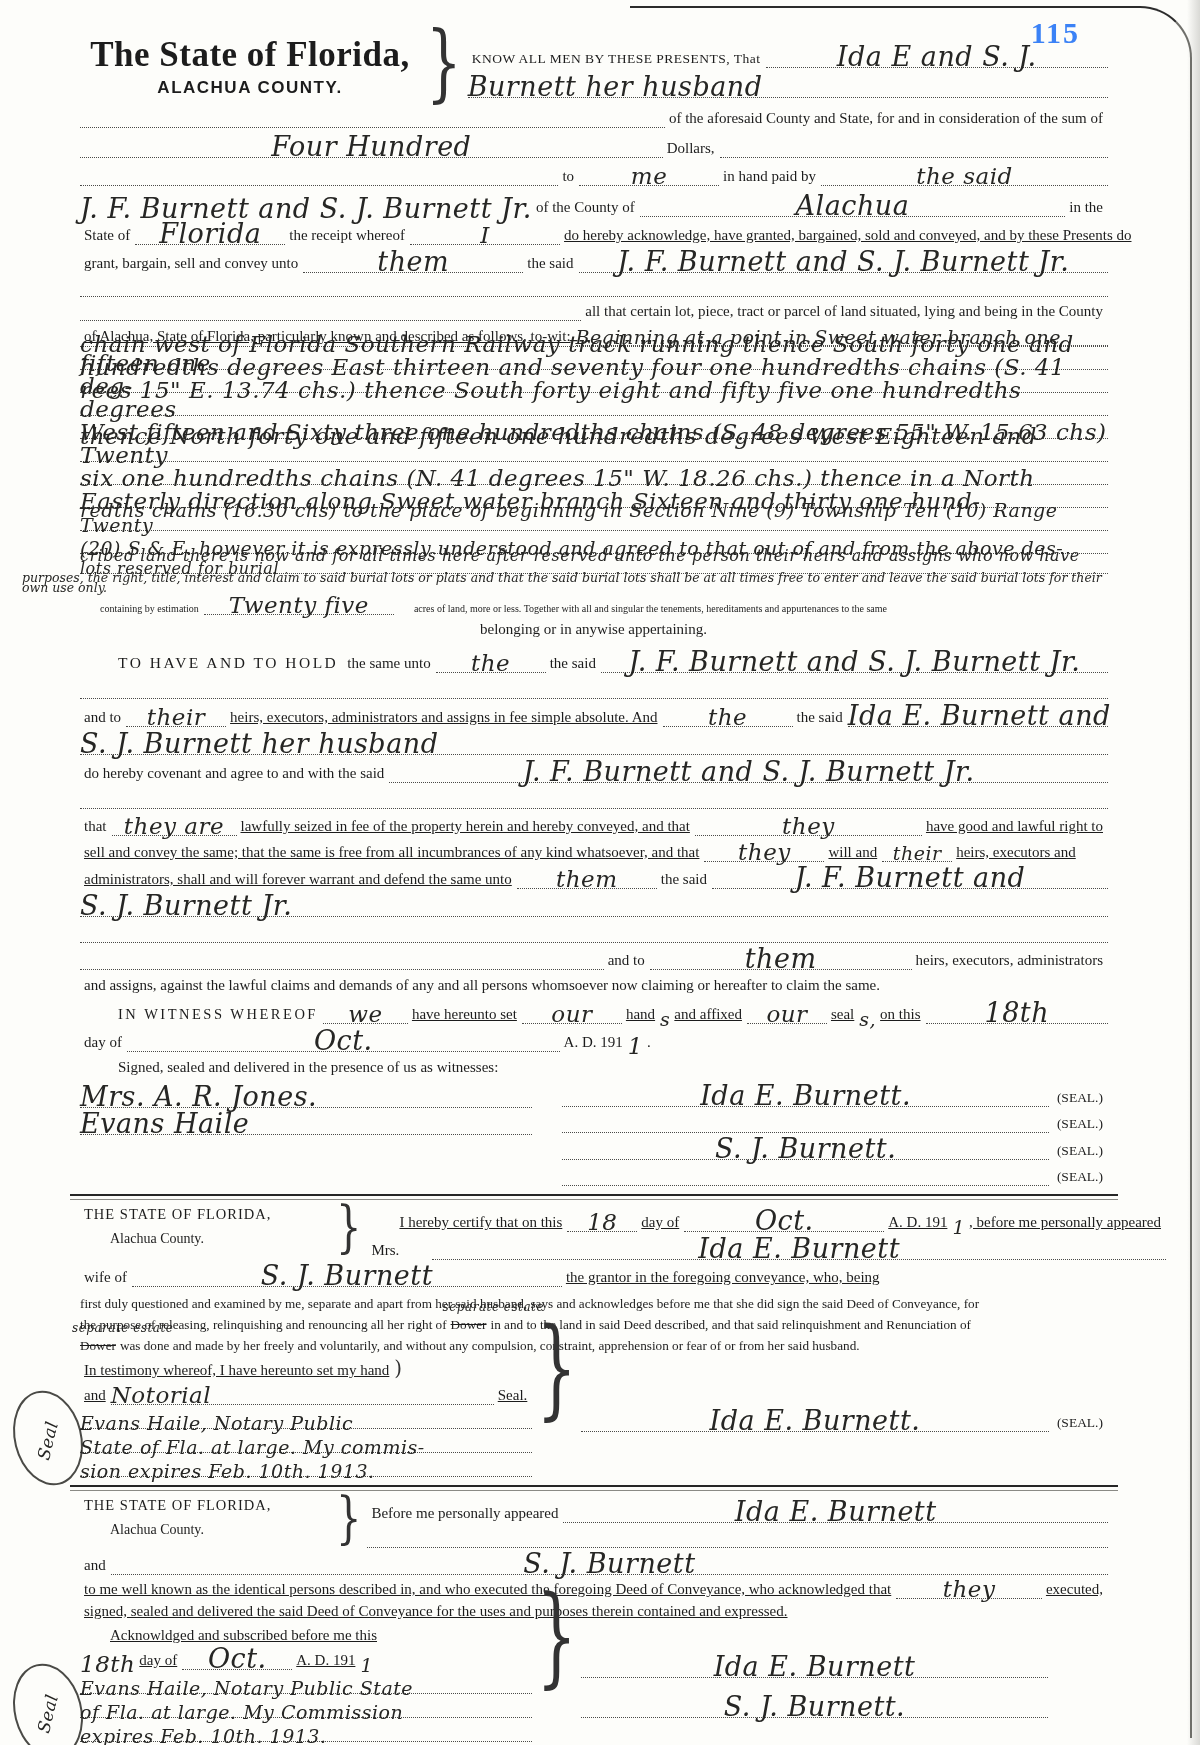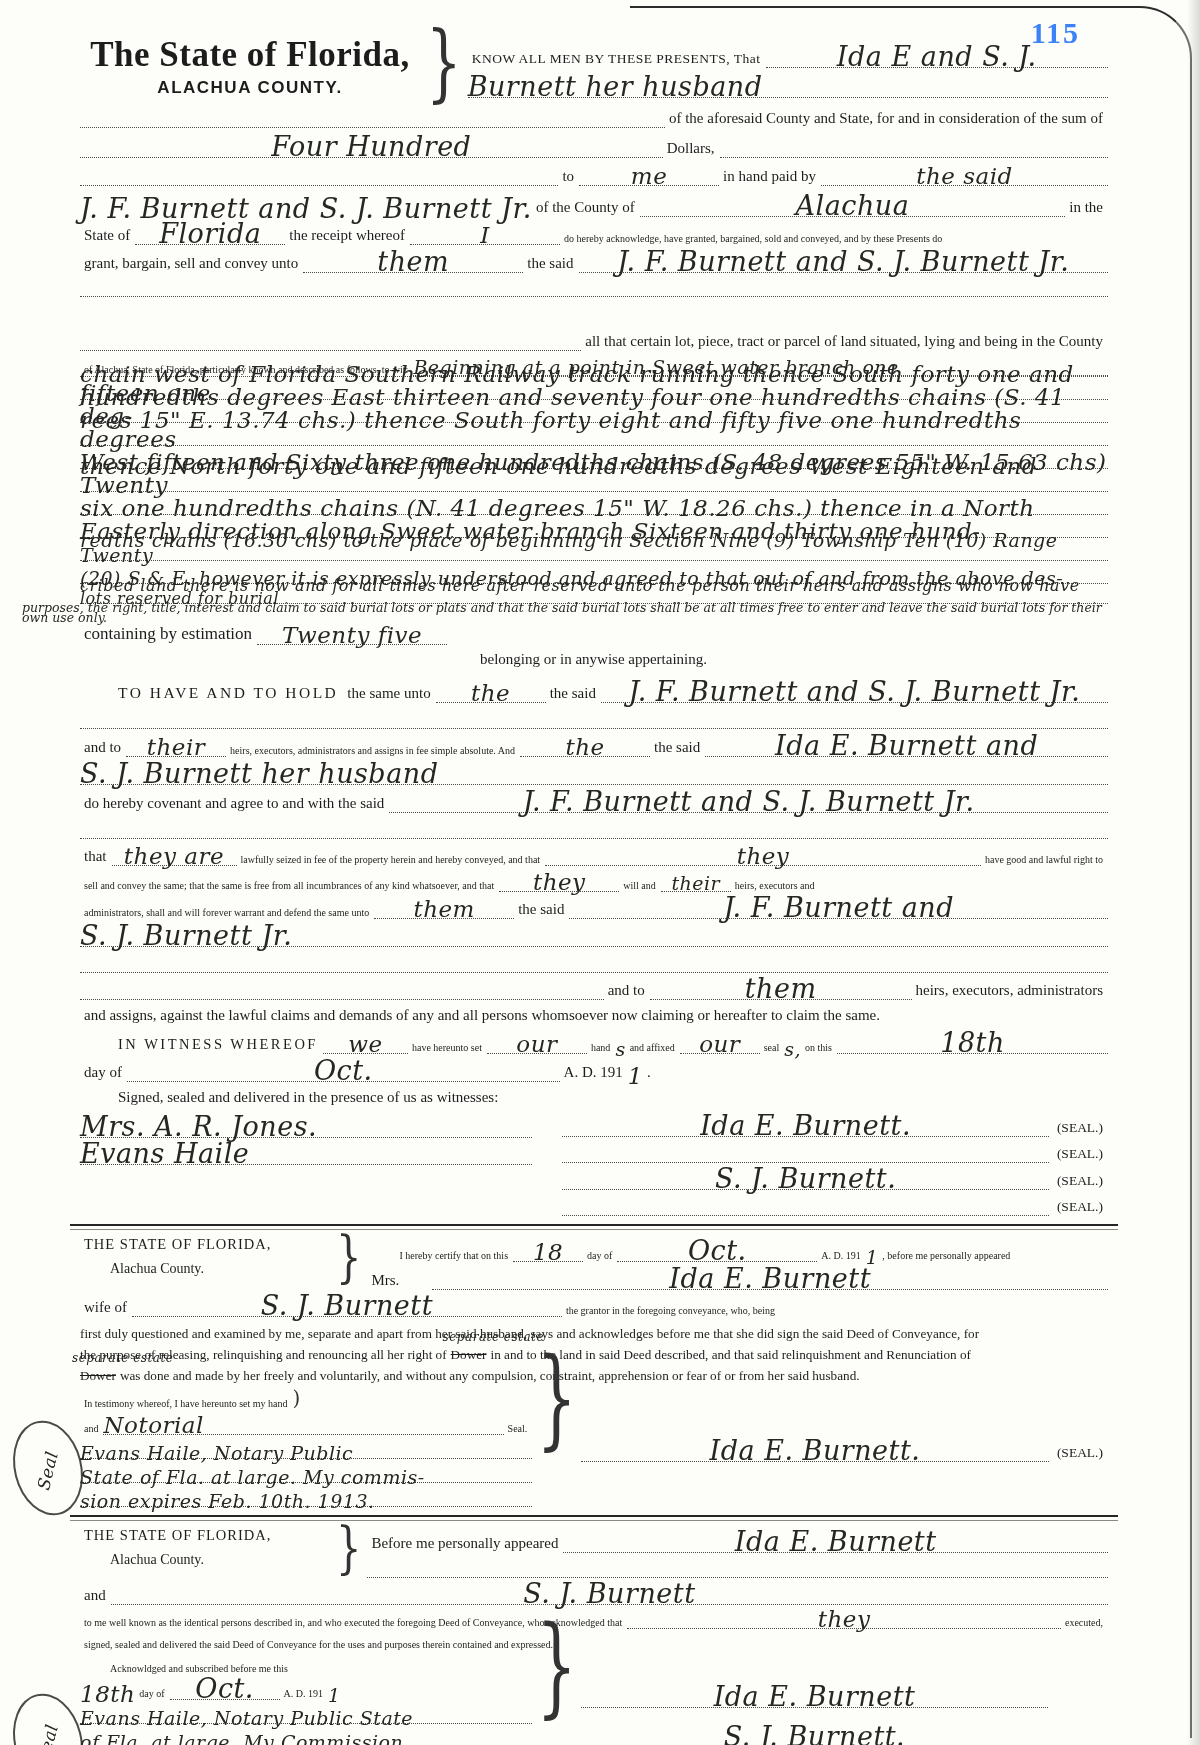--- a/index.html
+++ b/index.html
@@ -11,22 +11,22 @@
   .scan-edge{position:absolute;right:0;top:0;bottom:0;width:13px;
     background:linear-gradient(to right,#fdfdfa,#d9d9d5);}
   .corner{position:absolute;top:6px;right:8px;width:560px;height:1730px;
     border-top:2px solid #2c2c2c;border-right:2px solid #6f6f6a;
     border-top-right-radius:52px;pointer-events:none;}
   .page-num{position:absolute;top:16px;right:120px;font-size:30px;font-weight:700;
     letter-spacing:2px;color:#3b82f6;}
   .content{position:absolute;left:80px;right:92px;top:0;}
   .line{display:flex;align-items:flex-end;height:26px;position:relative;}
   .pt{flex:0 0 auto;font-size:15px;padding:0 5px 1px 4px;white-space:nowrap;}
-  .pt-sm{font-size:10px;}
-  .pt-xs{font-size:17px;}
+  .pt-sm{font-size:15px;text-decoration:underline;}
+  .pt-xs{font-size:10px;margin-left:16px;}
   .caps{font-size:13.5px;letter-spacing:0.5px;}
   .capsp{letter-spacing:2.5px;font-size:15.5px;}
   .fill{flex:1 1 auto;border-bottom:1px dotted #4a4a48;text-align:center;
     white-space:nowrap;min-width:20px;}
   .tl{text-align:left;}
   .hw{font-family:"DejaVu Serif", serif;font-style:italic;color:#262624;
     display:inline-block;line-height:0.8;position:relative;top:3px;letter-spacing:0.5px;}
   .hw-xl{font-size:27px;} .hw-lg{font-size:23px;} .hw-md{font-size:19px;}
   .hw-sm{font-size:16px;} .hw-xs{font-size:12.5px;letter-spacing:0;}
   .desc .fill,.desc{border-bottom:1px dotted #4a4a48;}
@@ -121,21 +121,21 @@
     </div>
     <div class="line" style="height:28px;">
       <span class="pt">grant, bargain, sell and convey unto</span>
       <span class="fill" style="flex:0 0 220px;"><span class="hw hw-xl">them</span></span>
       <span class="pt">the said</span>
       <span class="fill"><span class="hw hw-xl">J. F. Burnett and S. J. Burnett Jr.</span></span>
     </div>
     <div class="line" style="height:24px;">
         <span class="fill"></span>
       </div>
-    <div class="line" style="height:24px;margin-top:30px;">
+    <div class="line" style="height:24px;">
       <span class="fill"></span>
       <span class="pt">all that certain lot, piece, tract or parcel of land situated, lying and being in the County</span>
     </div>
     <div class="line desc" style="height:25px;">
       <span class="pt pt-sm">of Alachua, State of Florida, particularly known and described as follows, to-wit:</span>
       <span class="fill tl"><span class="hw hw-md">Beginning at a point in Sweet water branch one</span></span>
     </div>
     <div class="dline">
         <span class="hw hw-lg">chain west of Florida Southern Railway track running thence South forty one and fifteen one</span>
       </div>
@@ -165,20 +165,21 @@
       </div>
     <div class="dline" style="height:19px;">
         <span class="hw hw-sm">cribed land there is now and for all times here after reserved unto the person their heirs and assigns who now have lots reserved for burial</span>
       </div>
     <div class="dline" style="height:16px;margin-left:-58px;border-bottom:none;">
         <span class="hw hw-xs">purposes, the right, title, interest and claim to said burial lots or plats and that the said burial lots shall be at all times free to enter and leave the said burial lots for their own use only.</span>
       </div>
     <div class="line" style="height:25px;">
       <span class="pt pt-xs">containing by estimation</span>
       <span class="fill" style="flex:0 0 190px;"><span class="hw hw-lg">Twenty five</span></span>
+      <span class="pt pt-xs">acres of land, more or less.  Together with all and singular the tenements, hereditaments and appurtenances to the same</span>
     </div>
     <div class="line" style="height:24px;justify-content:center;">
       <span class="pt">belonging or in anywise appertaining.</span>
     </div>
 
     <div class="line" style="height:30px;margin-top:4px;">
       <span class="pt capsp" style="padding-left:38px;">TO HAVE AND TO HOLD</span>
       <span class="pt">the same unto</span>
       <span class="fill" style="flex:0 0 110px;"><span class="hw hw-lg">the</span></span>
       <span class="pt">the said</span>

